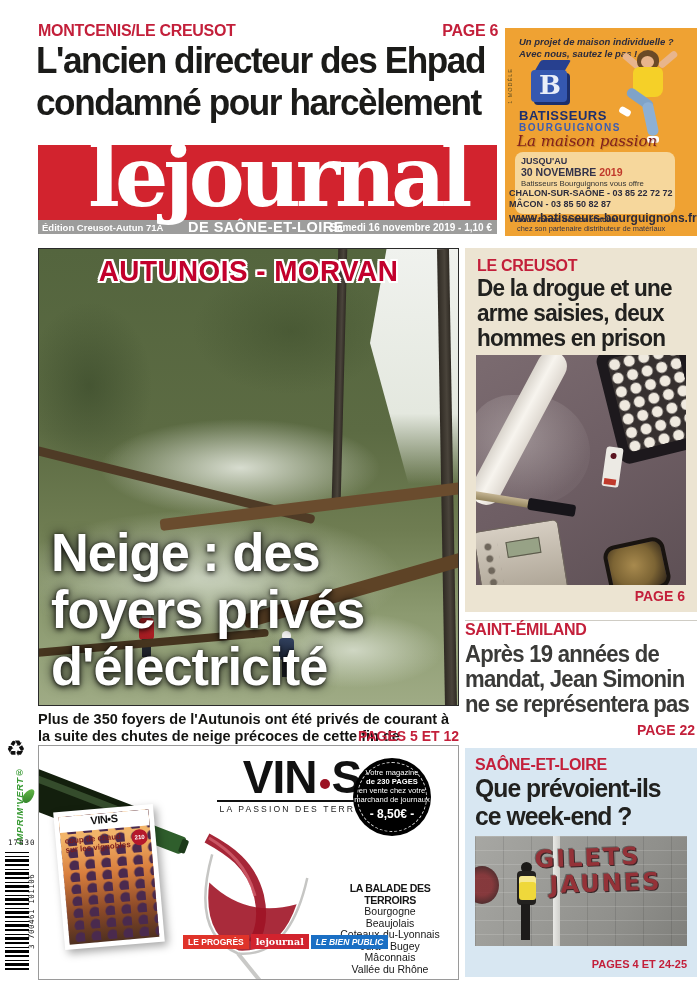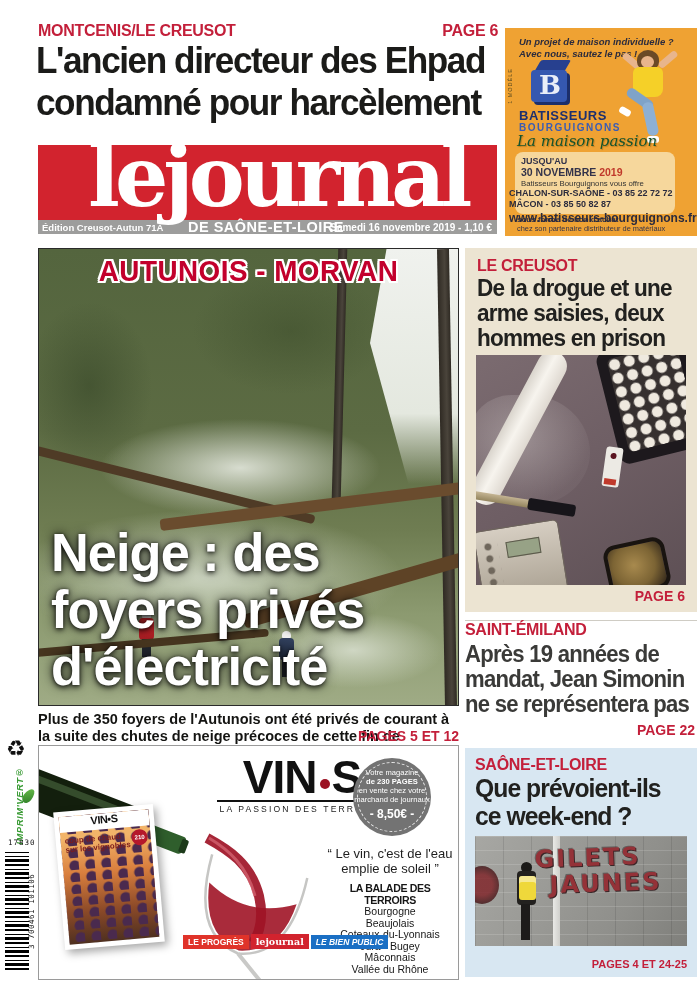--- a/index.html
+++ b/index.html
@@ -37,21 +37,21 @@
   .woman .arm-l{position:absolute;left:2px;top:8px;width:22px;height:7px;background:#e8b58c;border-radius:4px;transform:rotate(40deg);}
   .woman .arm-r{position:absolute;right:0px;top:6px;width:22px;height:7px;background:#e8b58c;border-radius:4px;transform:rotate(-40deg);}
   .woman .tee{position:absolute;left:14px;top:17px;width:30px;height:30px;background:#f5d028;border-radius:6px 6px 8px 8px;}
   .woman .leg-l{position:absolute;left:6px;top:44px;width:30px;height:10px;background:#7fa3c8;border-radius:5px;transform:rotate(35deg);}
   .woman .leg-r{position:absolute;left:26px;top:52px;width:11px;height:34px;background:#8db0d4;border-radius:5px;transform:rotate(-12deg);}
   .woman .shoe{position:absolute;left:0px;top:58px;width:12px;height:7px;background:#fff;border-radius:3px;transform:rotate(30deg);}
   .woman .shoe2{position:absolute;left:28px;top:86px;width:12px;height:7px;background:#fff;border-radius:3px;}
   .ad-bat .brand1{position:absolute;left:14px;top:80px;font-size:13px;font-weight:bold;color:#1d2f6e;letter-spacing:.5px;}
   .ad-bat .brand2{position:absolute;left:14px;top:94px;font-size:10px;font-weight:bold;color:#3a5cb4;letter-spacing:1.5px;}
   .ad-bat .script{position:absolute;left:12px;top:104px;font-family:"DejaVu Serif",serif;font-style:italic;
-    font-size:15px;color:#14532d;text-shadow:1px 1px 1px rgba(120,70,0,.4);}
+    font-size:15px;color:#7f1d1d;text-shadow:1px 1px 1px rgba(120,70,0,.4);}
   .offerbox{position:absolute;left:10px;top:124px;width:160px;height:62px;background:#f6d79c;
     border-radius:8px;padding:4px 6px;}
   .offerbox .l1{font-size:9px;font-weight:bold;color:#33334a;}
   .offerbox .l2{font-size:10.5px;font-weight:bold;color:#33334a;}
   .offerbox .l2 .year{color:#c0392b;}
   .offerbox .intro{font-size:7.8px;color:#333;margin-top:1px;}
   .offerbox .amount{font-size:21px;font-weight:bold;color:#fff;text-shadow:1px 1px 0 #c07c12;line-height:22px;}
   .ad-bat .det1{position:absolute;left:12px;top:187px;font-size:8px;font-weight:bold;color:#33334a;}
   .ad-bat .det2{position:absolute;left:12px;top:196px;font-size:7.4px;color:#33334a;}
   .batfoot{left:505px;top:188px;width:192px;height:48px;background:var(--orange);}
@@ -170,21 +170,21 @@
   .box-weekend .pref{position:absolute;right:10px;bottom:7px;font-size:11px;margin-top:12px;}
 
   
   .ad-vins{left:38px;top:745px;width:421px;height:235px;background:#fff;border:1px solid #9a9a9a;overflow:hidden;}
   .vins-logo{position:absolute;left:178px;top:10px;width:170px;text-align:center;}
   .vins-logo .word{display:flex;align-items:center;justify-content:center;font-size:46px;line-height:42px;
     font-weight:bold;color:#111;letter-spacing:-1px;font-family:"Liberation Sans",sans-serif;}
   .vins-logo .dot{width:10px;height:10px;border-radius:50%;background:#9c1223;margin:14px 2px 0 3px;}
   .vins-logo .tag{margin-top:2px;border-top:2px solid #111;padding-top:2px;font-size:8.6px;
     letter-spacing:2.1px;color:#222;}
-  .badge{position:absolute;left:314px;top:12px;width:78px;height:78px;border-radius:50%;background:#737373;
+  .badge{position:absolute;left:314px;top:12px;width:78px;height:78px;border-radius:50%;background:#000000;
     color:#fff;text-align:center;padding-top:10px;outline:1px dashed rgba(255,255,255,.85);outline-offset:-5px;}
   .badge .bl{font-size:7.6px;line-height:9px;}
   .badge .bb{font-weight:bold;}
   .badge .price{font-size:12px;font-weight:bold;margin-top:3px;}
   .quote{position:absolute;left:286px;top:100px;width:130px;text-align:center;font-size:13px;
     line-height:15px;color:#1f1f1f;}
   .balade{position:absolute;left:286px;top:136px;width:130px;text-align:center;color:#161616;}
   .balade .bt{font-size:11.5px;font-weight:bold;letter-spacing:-0.4px;transform:scaleX(.92);}
   .balade .rg{font-size:10.5px;line-height:11.5px;}
   .mag{position:absolute;left:20px;top:62px;width:100px;height:138px;background:#fff;padding:5px;
@@ -387,24 +387,20 @@
     </div>
     <div class="tag">LA PASSION DES TERROIRS</div>
   </div>
   <div class="badge">
     <div class="bl">Votre magazine</div>
     <div class="bl bb">de 230 PAGES</div>
     <div class="bl">en vente chez votre</div>
     <div class="bl">marchand de journaux</div>
     <div class="price">- 8,50€ -</div>
   </div>
-  <div class="quote">
-    <div>“ Le vin, c'est de l'eau</div>
-    <div>emplie de soleil ”</div>
-  </div>
   <div class="balade">
     <div class="bt">LA BALADE DES TERROIRS</div>
     <div class="rg">Bourgogne</div>
     <div class="rg">Beaujolais</div>
     <div class="rg">Coteaux-du-Lyonnais</div>
     <div class="rg">Jura - Bugey</div>
     <div class="rg">Mâconnais</div>
     <div class="rg">Vallée du Rhône</div>
 
   </div>

